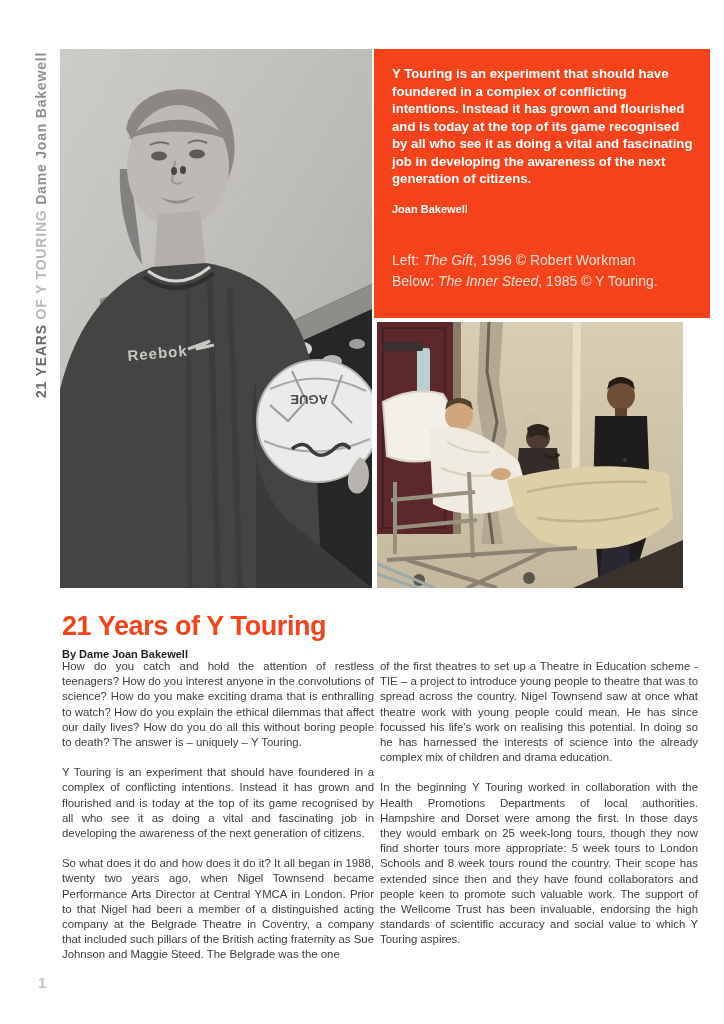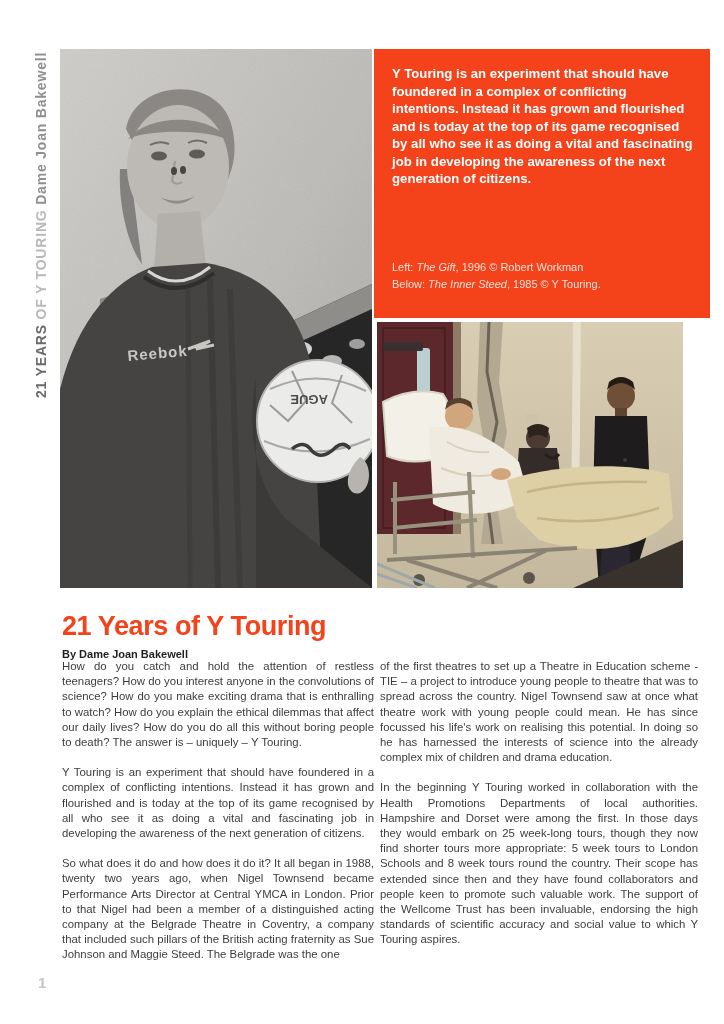--- a/index.html
+++ b/index.html
@@ -56,21 +56,21 @@
   }
   .quote-attribution {
     margin-top: 15px;
     font-size: 11px;
     font-weight: bold;
   }
   .photo-captions {
     position: absolute;
     left: 18px;
     bottom: 26px;
-    font-size: 11px;
+    font-size: 14px;
     line-height: 1.5;
     color: #ffe0d6;
   }
   .cap-title { font-style: italic; }
 
   
   .article-title {
     position: absolute; left: 62px; top: 593px;
     font-size: 27px; font-weight: bold;
     letter-spacing: -0.4px;
@@ -178,20 +178,21 @@
 
       <path d="M232,400 Q244,390 252,402 Q262,412 276,398 Q284,392 290,400" stroke="#3c3b3a" stroke-width="3.5" fill="none"></path>
 
       <path d="M196,330 C186,380 196,440 226,470 L312,539 L196,539 Z" fill="#3b3a39"></path>
       <path d="M300,408 C312,414 312,438 300,444 C288,448 280,428 300,408 Z" fill="#b7b4b0"></path>
     </svg>
   </div>
 
   <div class="quote-box">
     <div class="quote-text">Y Touring is an experiment that should have foundered in a complex of conflicting intentions. Instead it has grown and flourished and is today at the top of its game recognised by all who see it as doing a vital and fascinating job in developing the awareness of the next generation of citizens.</div>
+    <div class="quote-attribution">Joan Bakewell</div>
     <div class="photo-captions">
       <div><span>Left: </span><span class="cap-title">The Gift</span><span>, 1996 © Robert Workman</span></div>
       <div><span>Below: </span><span class="cap-title">The Inner Steed</span><span>, 1985 © Y Touring.</span></div>
     </div>
   </div>
 
   <div class="photo-color">
     <svg viewBox="0 0 306 266" preserveAspectRatio="none">
       <defs>
         <linearGradient id="wallc" x1="0" y1="0" x2="0" y2="1">

